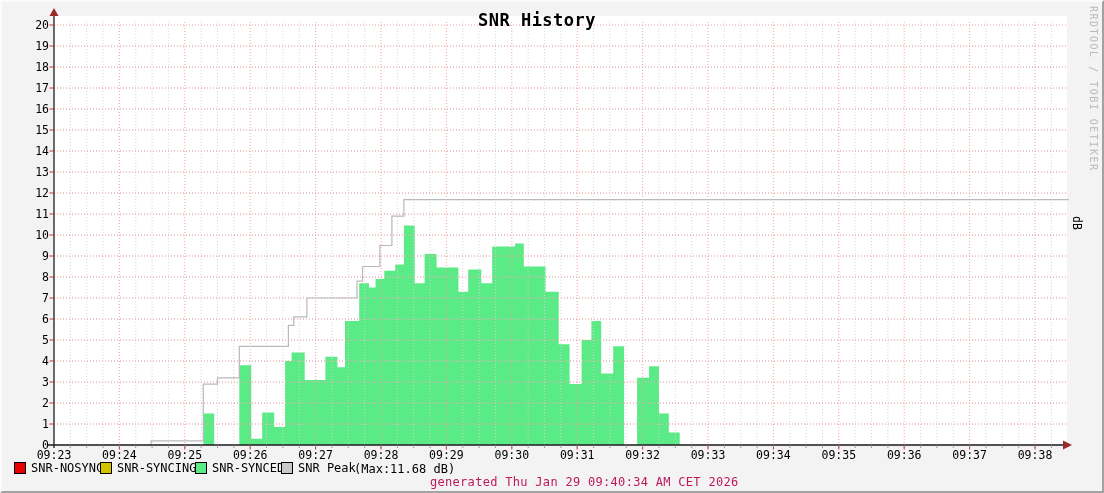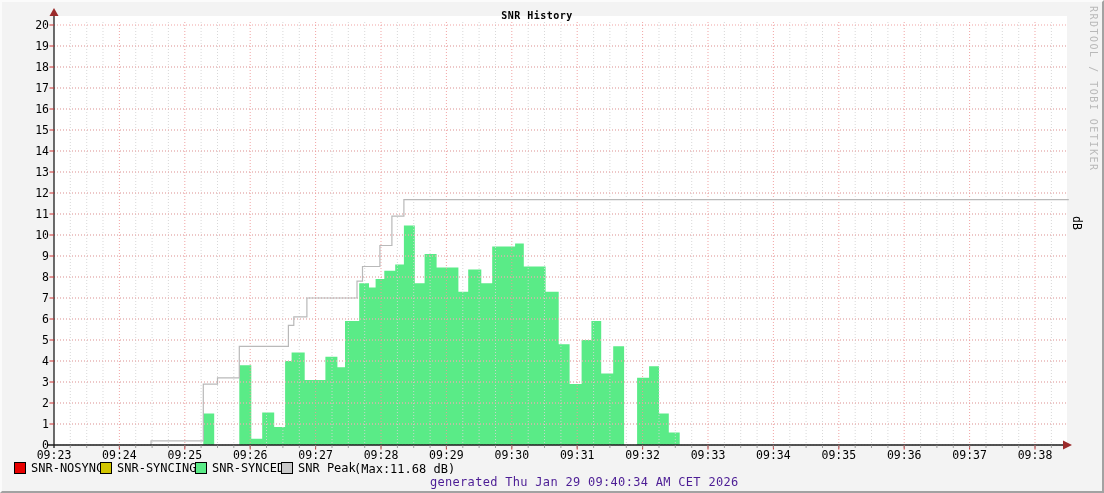--- a/index.html
+++ b/index.html
@@ -6,31 +6,31 @@
   #frame{
     position:relative;width:1100px;height:489px;margin:0;
     background:#f3f3f3;overflow:hidden;
     border-top:2px solid #fbfbfb;border-left:2px solid #fbfbfb;
     border-right:2px solid #a2a2a2;border-bottom:2px solid #a2a2a2;
     font-family:"DejaVu Sans Mono","Liberation Mono",monospace;
   }
   #chart-svg{position:absolute;left:0;top:0;}
   .graph-title{
     position:absolute;left:0;right:30px;top:8px;text-align:center;
-    font-size:10px;font-weight:bold;color:#000;letter-spacing:0.5px;
+    font-size:17px;font-weight:bold;color:#000;letter-spacing:0.5px;
   }
   .legend-row{position:absolute;left:0;top:459px;height:15px;width:100%;font-size:12px;color:#000;}
   .legend-item{position:absolute;display:flex;align-items:center;height:14px;}
   .swatch{
     display:inline-block;width:10px;height:10px;border:1px solid #000;margin-right:5px;
     background:#fff;flex:0 0 auto;
   }
   .max-note{position:absolute;top:1px;}
   .footer-line{
-    position:absolute;left:428px;top:473px;font-size:12px;color:#4c1d95;letter-spacing:0.3px;
+    position:absolute;left:428px;top:473px;font-size:12px;color:#be185d;letter-spacing:0.3px;
   }
   .watermark{
     position:absolute;right:3px;top:4px;
     writing-mode:vertical-rl;text-orientation:sideways;
     font-size:10px;color:#b9b9b9;letter-spacing:1.5px;white-space:nowrap;
   }
   .right-axis-label{
     position:absolute;left:1068px;top:214px;
     writing-mode:vertical-rl;text-orientation:sideways;
     font-size:11.5px;color:#000;

